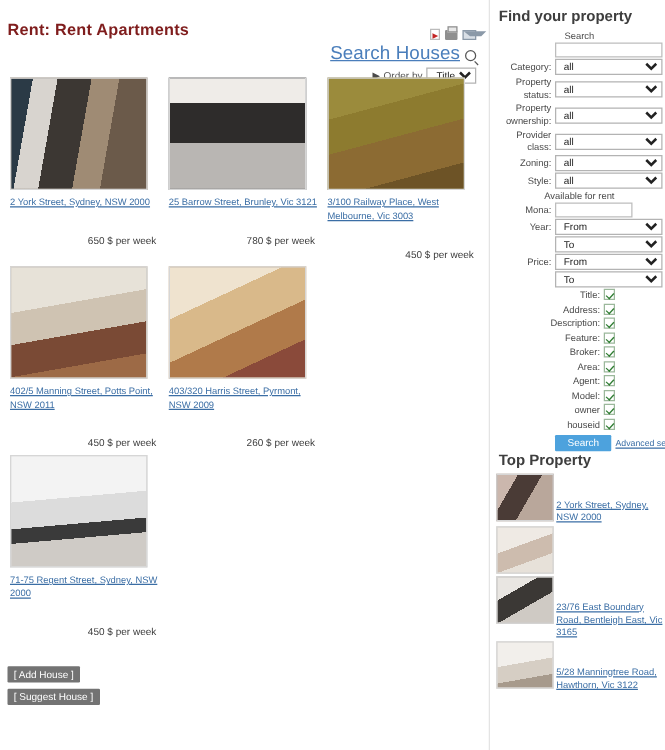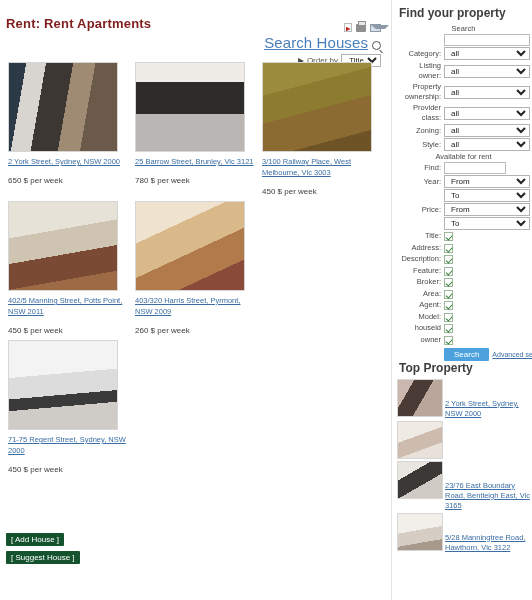--- a/index.html
+++ b/index.html
@@ -110,22 +110,22 @@
   .cell { width: 127px; padding: 0 4px; }
   .cell.empty { visibility: hidden; }
   .thumb {
     width: 110px; height: 90px;
     border: 1px solid #d6d6d6;
     background-size: cover; background-position: center;
     margin-bottom: 4px;
   }
   .addr { display: block; line-height: 11px; font-size: 7.5px; }
   .price {
-    font-size: 8px; color: #3d3d3d;
-    margin-top: 9px; padding-right: 2px;
+    text-align: right; font-size: 8px; color: #3d3d3d;
+    margin-top: 21px; padding-right: 2px;
   }
 
   
   .ph1 { background:
       linear-gradient(100deg,#2b3a46 0 14%, #d8d4cf 14% 30%, #3c3733 30% 52%, #9f8b74 52% 70%, #6b5a4a 70% 100%),
       #8a7a68; }
   .ph2 { background:
       linear-gradient(180deg,#efece8 0 22%, #2e2c2b 22% 58%, #b9b6b3 58% 100%),
       #3a3a3a; }
   .ph3 { background:
@@ -141,21 +141,21 @@
       linear-gradient(180deg,#ececec 0 50%, #d9d5d2 50% 62%, #8c3f2c 62% 100%),
       #c9c5c2; }
   .ph7 { background:
       linear-gradient(175deg,#f3f3f3 0 38%, #dcdcdc 38% 60%, #3a3a3a 60% 72%, #cfcbc6 72% 100%),
       #e3e3e3; }
 
   
   #bottom-buttons { position: absolute; left: 6px; top: 533px; }
   .btn-blue {
     display: inline-block;
-    background: #14532d; color: #ffffff;
+    background: #737373; color: #ffffff;
     font-size: 8px; padding: 2px 5px;
     margin-bottom: 5px; border-radius: 1px;
     white-space: nowrap;
   }
 
   
   #sidebar {
     position: absolute; left: 393px; top: 0;
     width: 139px; height: 476px;
     padding: 6px 2px 0 4px;
@@ -175,21 +175,21 @@
     line-height: 10px; font-size: 7.5px; color: #4a4a4a;
   }
   .fctl { flex: 1; }
   input.txt {
     font-family: "Liberation Sans", sans-serif;
     font-size: 7.5px; height: 12px; width: 100%;
     border: 1px solid #bdbdbd; background: #fff; padding: 0 2px;
   }
   select.wide { width: 100%; }
   input.txt.narrow { width: 62px; }
-  .cbrow { display: flex; align-items: flex-end; margin-bottom: 1.5px; }
+  .cbrow { display: flex; align-items: flex-start; margin-bottom: 1.5px; margin-left: 39px; }
   .cbrow .flabel { width: 47px; }
   .cbox {
     width: 9px; height: 9px; border: 1px solid #9bb89b;
     background: #fff; position: relative; display: inline-block;
   }
   .cbox.checked:after {
     content: ""; position: absolute; left: 1.5px; top: 1px;
     width: 3px; height: 5px;
     border: solid #2f7d32; border-width: 0 1.4px 1.4px 0;
     transform: rotate(42deg);
@@ -296,21 +296,21 @@
           <input class="txt" type="text" value="" style="">
         </div>
       </div>
 
       <div id="select-rows">
           <div class="frow">
             <div class="flabel">Category:</div>
             <div class="fctl"><select class="sel wide"><option>all</option></select></div>
           </div>
           <div class="frow">
-            <div class="flabel">Listing owner:</div>
+            <div class="flabel">Property status:</div>
             <div class="fctl"><select class="sel wide"><option>all</option></select></div>
           </div>
           <div class="frow">
             <div class="flabel">Property ownership:</div>
             <div class="fctl"><select class="sel wide"><option>all</option></select></div>
           </div>
           <div class="frow">
             <div class="flabel">Provider class:</div>
             <div class="fctl"><select class="sel wide"><option>all</option></select></div>
           </div>
@@ -321,21 +321,21 @@
           <div class="frow">
             <div class="flabel">Style:</div>
             <div class="fctl"><select class="sel wide"><option>all</option></select></div>
           </div>
         </div>
 
       <div class="centered-label">Available for rent</div>
 
       <div id="date-rows">
           <div class="frow">
-            <div class="flabel">Find:</div>
+            <div class="flabel">Mona:</div>
             <div class="fctl"><input class="txt narrow" type="text" style=""></div>
           </div>
         </div>
       <div id="range-rows">
           <div class="frow">
             <div class="flabel">Year:</div>
             <div class="fctl"><select class="sel wide"><option>From</option><option>To</option></select></div>
           </div>
           <div class="frow">
             <div class="flabel"></div>
@@ -377,25 +377,25 @@
           </div>
           <div class="cbrow">
             <div class="flabel">Agent:</div>
             <span class="cbox checked"></span>
           </div>
           <div class="cbrow">
             <div class="flabel">Model:</div>
             <span class="cbox checked"></span>
           </div>
           <div class="cbrow">
+            <div class="flabel">owner</div>
+            <span class="cbox checked"></span>
+          </div>
+          <div class="cbrow">
             <div class="flabel">houseid</div>
-            <span class="cbox checked"></span>
-          </div>
-          <div class="cbrow">
-            <div class="flabel">owner</div>
             <span class="cbox checked"></span>
           </div>
         </div>
 
       <div id="search-submit-row">
         <span class="btn-search">Search</span><a id="adv-search-link" href="#">Advanced search</a>
       </div>
     </div>
 
     <div id="top-property">

